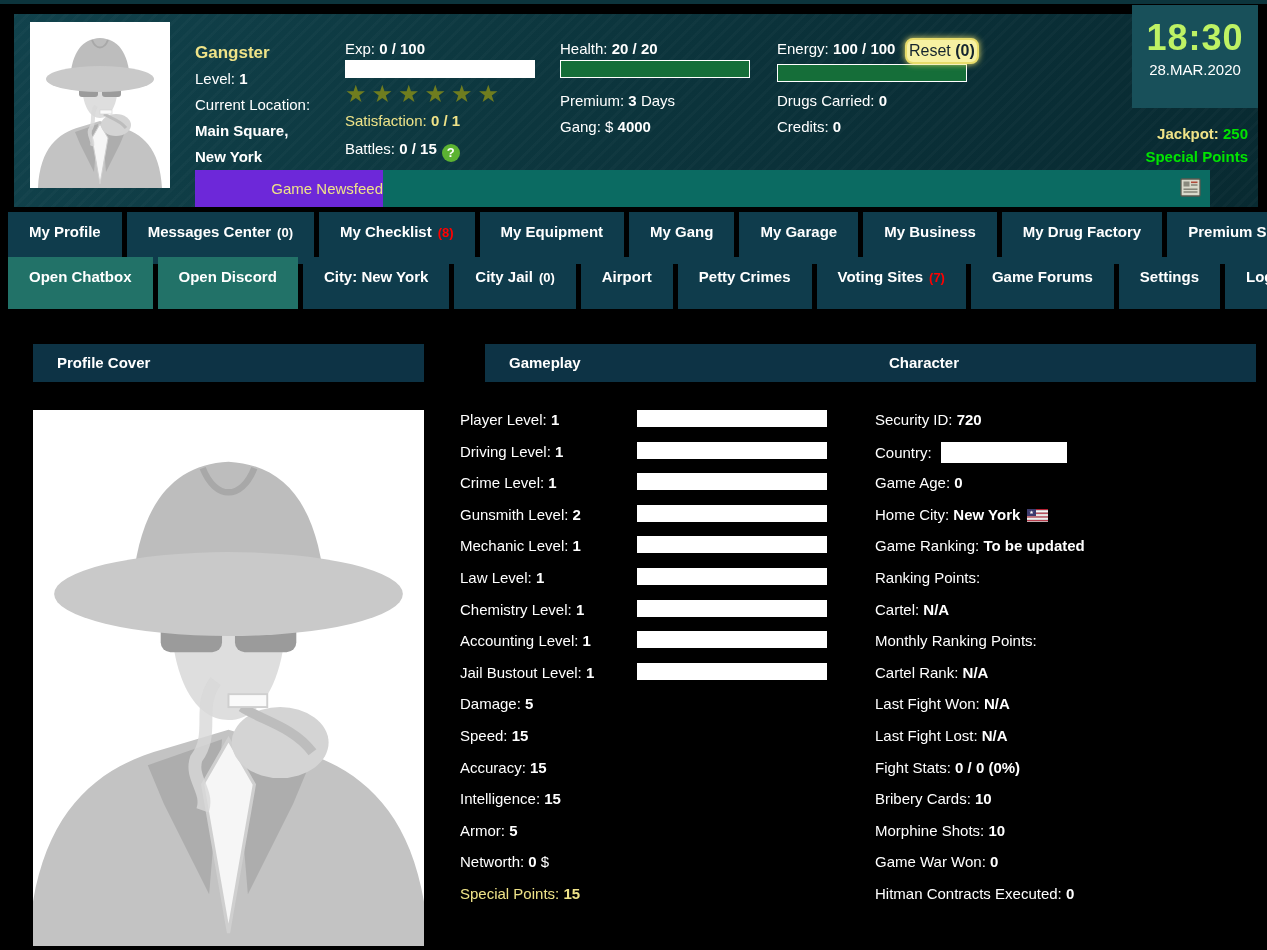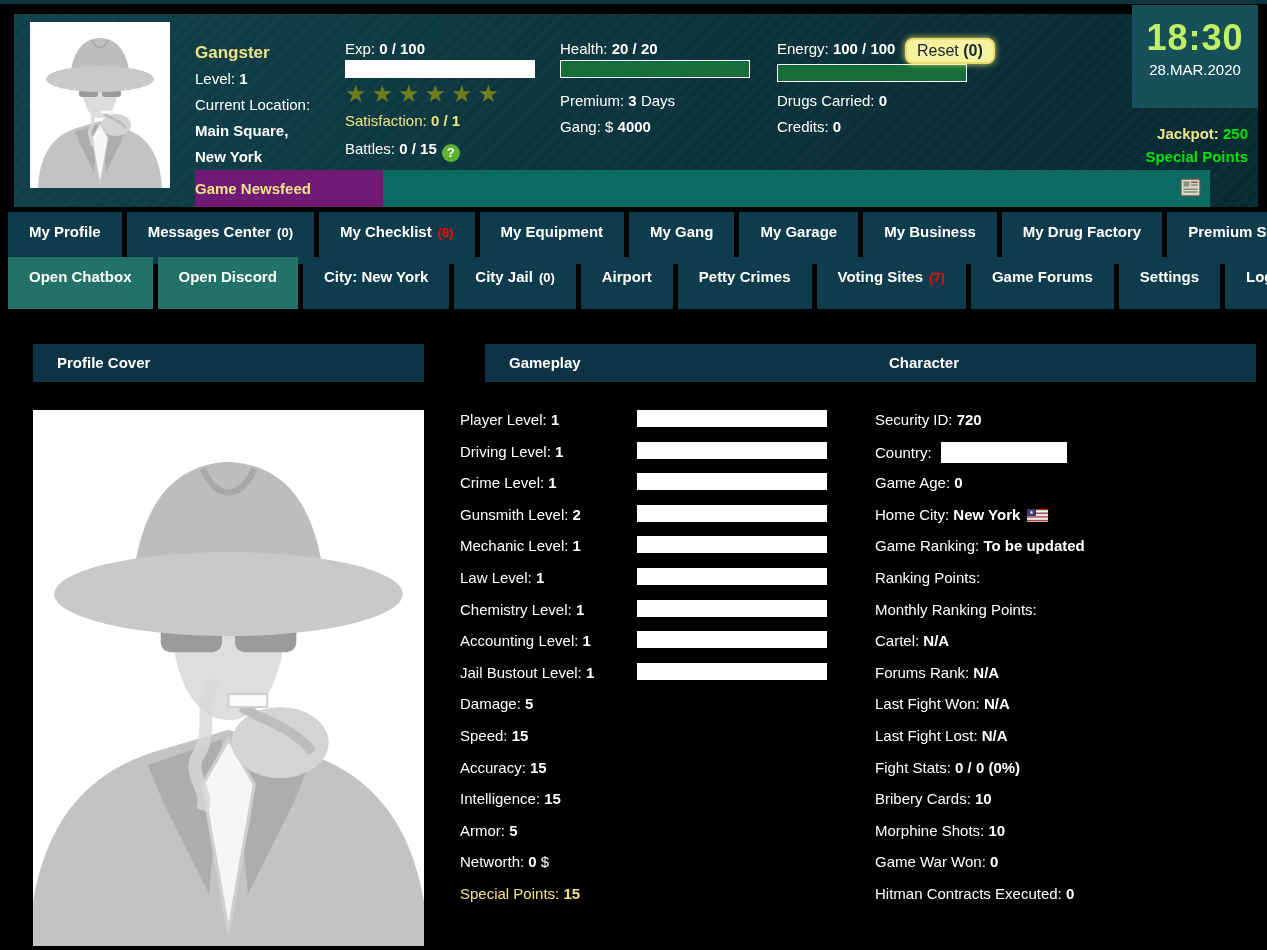--- a/index.html
+++ b/index.html
@@ -18,34 +18,34 @@
   .yellow{color:#efe388;}
   .hcol1{position:absolute;left:181px;top:26px;line-height:26px;}
   .pname{font-size:17px;font-weight:bold;color:#efe388;}
   .bar{position:absolute;width:190px;height:18px;background:#fff;}
   .bar.green{background:#156e39;border:1px solid #fff;width:188px;height:16px;}
   .stars{position:absolute;left:331px;top:66px;font-size:24px;color:#6f7d1f;letter-spacing:5px;}
   .qicon{display:inline-block;width:18px;height:18px;border-radius:50%;background:#5cb332;
          color:#fff;font-size:13px;font-weight:bold;text-align:center;line-height:18px;
          vertical-align:-3px;margin-left:5px;}
   .reset{position:absolute;left:891px;top:24px;background:#f7f1a2;border:2px solid #e8dc6a;
-         border-radius:8px;padding:2px 10px;color:#15242e;font-size:16px;cursor:pointer;
+         border-radius:8px;padding:2px 2px;color:#15242e;font-size:16px;cursor:pointer;
          box-shadow:0 0 6px #e8dc6a;}
   .reset b{font-weight:bold;}
   .clockbox{position:absolute;left:1118px;top:-9px;width:126px;height:103px;background:#18505a;
             text-align:center;}
   .clocktime{font-size:36px;font-weight:bold;color:#bef264;letter-spacing:1px;margin-top:12px;}
   .clockdate{font-size:15px;color:#fff;margin-top:2px;}
   .jackpot{position:absolute;right:10px;top:108px;text-align:right;font-size:15px;font-weight:bold;
            line-height:23px;}
   .jp-green{color:#00e400;}
   
   .newsbar{position:absolute;left:181px;top:156px;width:1015px;height:37px;background:#0b6b62;}
-  .newstab{position:absolute;left:0;top:0;width:188px;height:37px;background:#701a75;
-           color:#efe388;font-weight:bold;font-size:15px;text-align:left;line-height:37px;cursor:pointer;}
+  .newstab{position:absolute;left:0;top:0;width:188px;height:37px;background:#6d28d9;
+           color:#efe388;font-weight:normal;font-size:15px;text-align:right;line-height:37px;cursor:pointer;}
   .newsicon{position:absolute;right:6px;top:5px;width:25px;height:25px;cursor:pointer;}
 
   
   .nav{position:absolute;left:8px;display:flex;gap:5px;}
   .nav.row1{top:212px;}
   .nav.row2{top:257px;}
   .tab{height:52px;line-height:40px;padding:0 21px;background:#0f3c4c;color:#fff;
        font-weight:bold;font-size:15px;white-space:nowrap;cursor:pointer;}
   .tab.green{background:#227268;}
   .tab .count{font-size:13px;margin-left:6px;}
@@ -225,23 +225,23 @@
             <rect y="3.72" width="21" height="1" fill="#b22234"></rect>
             <rect y="5.58" width="21" height="1" fill="#fff"></rect>
             <rect y="7.44" width="21" height="1" fill="#b22234"></rect>
             <rect y="9.3" width="21" height="1" fill="#fff"></rect>
             <rect y="11.16" width="21" height="1" fill="#b22234"></rect>
             <rect width="9" height="7" fill="#3c3b6e"></rect>
             <text x="4.5" y="5.4" font-size="5" fill="#fff" text-anchor="middle">★</text>
           </svg></span></div>
       <div class="stat-row"><span>Game Ranking: </span><b>To be updated</b></div>
       <div class="stat-row"><span>Ranking Points: </span></div>
+      <div class="stat-row"><span>Cartel: </span><b>N/A</b></div>
       <div class="stat-row"><span>Monthly Ranking Points: </span></div>
-      <div class="stat-row"><span>Cartel: </span><b>N/A</b></div>
-      <div class="stat-row"><span>Forums Rank: </span><b>N/A</b></div>
+      <div class="stat-row"><span>Cartel Rank: </span><b>N/A</b></div>
       <div class="stat-row"><span>Last Fight Won: </span><b>N/A</b></div>
       <div class="stat-row"><span>Last Fight Lost: </span><b>N/A</b></div>
       <div class="stat-row"><span>Fight Stats: </span><b>0 / 0 (0%)</b></div>
       <div class="stat-row"><span>Bribery Cards: </span><b>10</b></div>
       <div class="stat-row"><span>Morphine Shots: </span><b>10</b></div>
       <div class="stat-row"><span>Game War Won: </span><b>0</b></div>
       <div class="stat-row"><span>Hitman Contracts Executed: </span><b>0</b></div>
     </div>
 </div>
 

